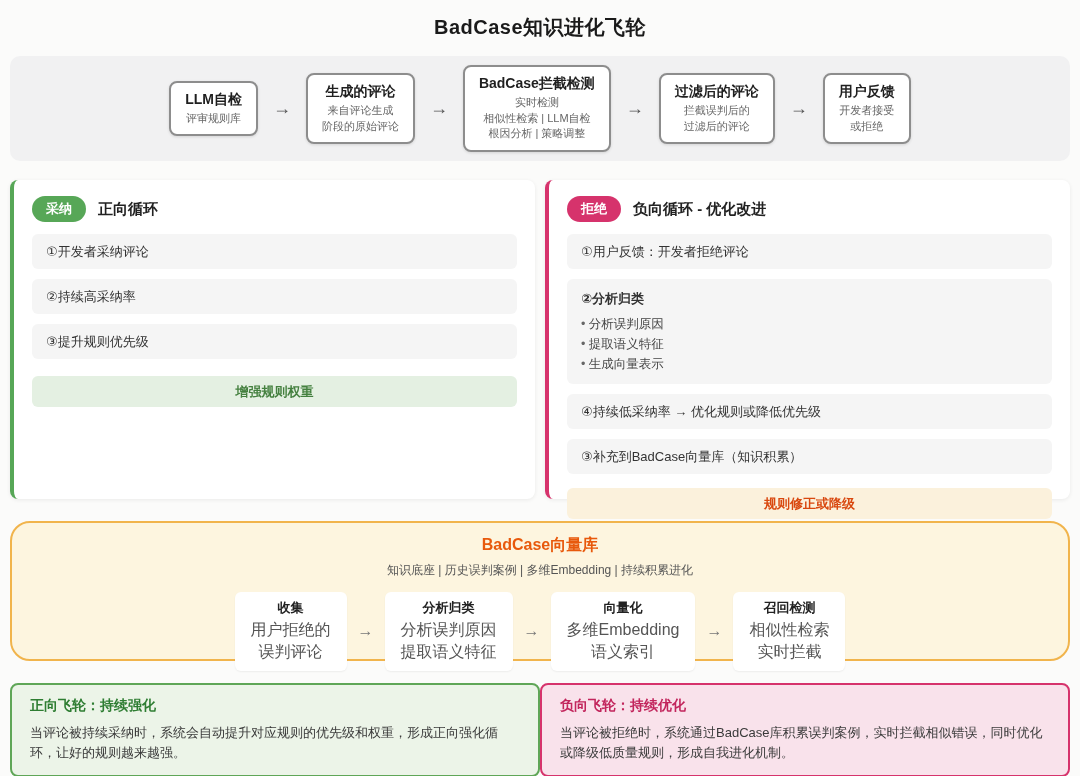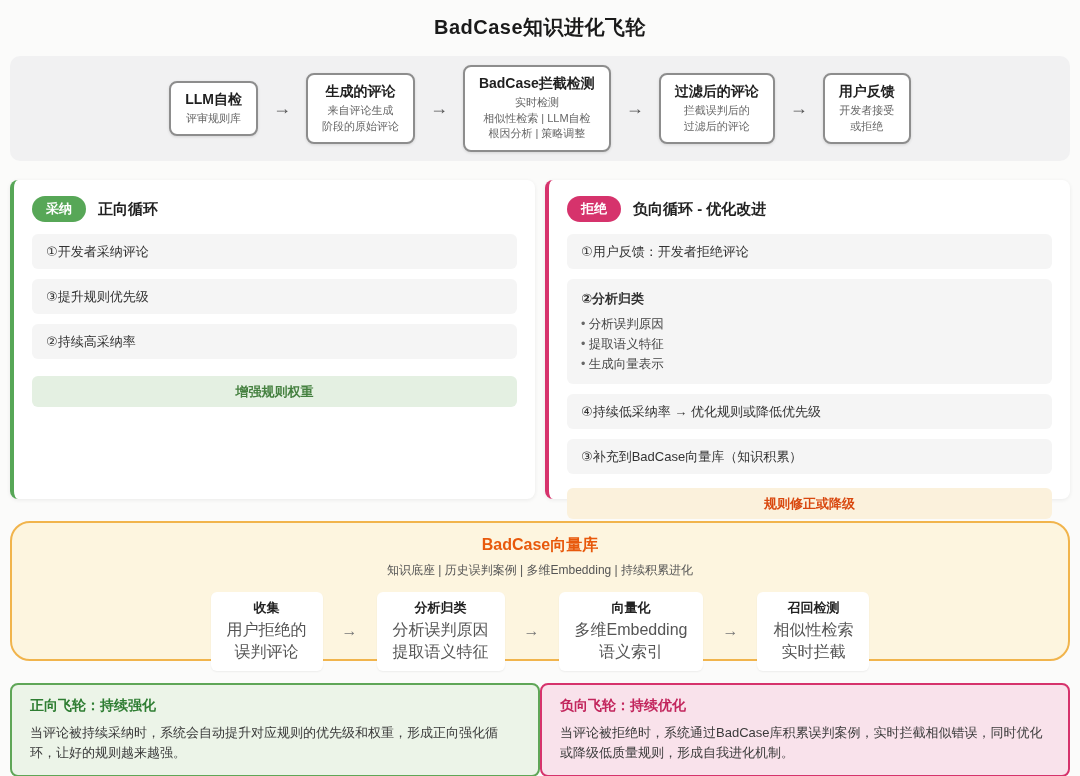--- a/index.html
+++ b/index.html
@@ -31,21 +31,21 @@
   .item.multi li { list-style: none; font-size: 12.5px; color: #444; line-height: 1.6; }
   .item.multi li::before { content: "• "; color: #666; }
   .cta { border-radius: 6px; height: 31px; line-height: 31px; text-align: center; font-size: 13px; font-weight: bold; margin-top: 17px; }
   .cta.green { background: #e4f0e2; color: #44803f; }
   .cta.amber { background: #fbf1dc; color: #d9480f; margin-top: 14px; }
 
   
   .vector-panel { margin-top: 22px; height: 140px; background: #fdf5df; border: 2px solid #f1b44c; border-radius: 20px; padding: 12px 14px; }
   .vector-title { text-align: center; font-size: 16px; font-weight: bold; color: #e8590c; }
   .vector-sub { text-align: center; font-size: 12px; color: #555; margin-top: 6px; }
-  .vector-flow { display: flex; align-items: center; justify-content: center; gap: 19px; margin-top: 13px; }
+  .vector-flow { display: flex; align-items: center; justify-content: center; gap: 11px; margin-top: 13px; }
   .v-node { background: #fff; border-radius: 6px; padding: 7px 16px; text-align: center; box-shadow: 0 1px 2px rgba(0,0,0,.06); }
   .v-node .nt { font-size: 13px; font-weight: bold; color: #222; margin-bottom: 2px; }
   .v-node .nl { font-size: 16px; color: #555; line-height: 1.4; }
   .v-arrow { font-size: 16px; color: #777; }
 
   
   .bottom-row { display: flex; margin-top: 22px; }
   .note { flex: 1; border-radius: 8px; padding: 12px 18px; min-height: 82px; }
   .note.green { background: #ecf4e8; border: 2px solid #5fa657; }
   .note.pink { background: #f9e2eb; border: 2px solid #d6336c; }
@@ -94,22 +94,22 @@
   </div>
 
   <div class="mid-row">
 
     <div class="panel pos">
       <div class="panel-head">
         <span class="badge green">采纳</span>
         <span class="panel-title">正向循环</span>
       </div>
       <div class="item">①开发者采纳评论</div>
+      <div class="item">②持续高采纳率</div>
       <div class="item">③提升规则优先级</div>
-      <div class="item">②持续高采纳率</div>
       <div class="cta green">增强规则权重</div>
     </div>
 
     <div class="panel neg">
       <div class="panel-head">
         <span class="badge pink">拒绝</span>
         <span class="panel-title">负向循环 - 优化改进</span>
       </div>
       <div class="item">①用户反馈：开发者拒绝评论</div>
       <div class="item multi">

